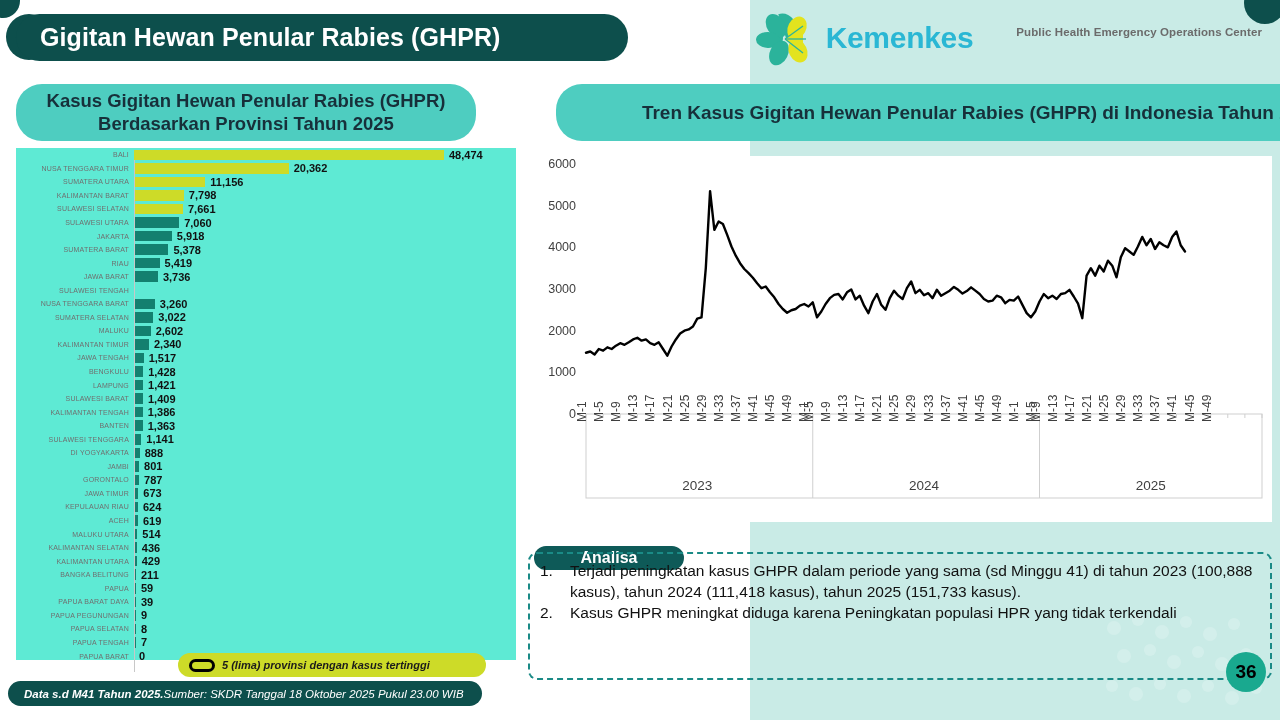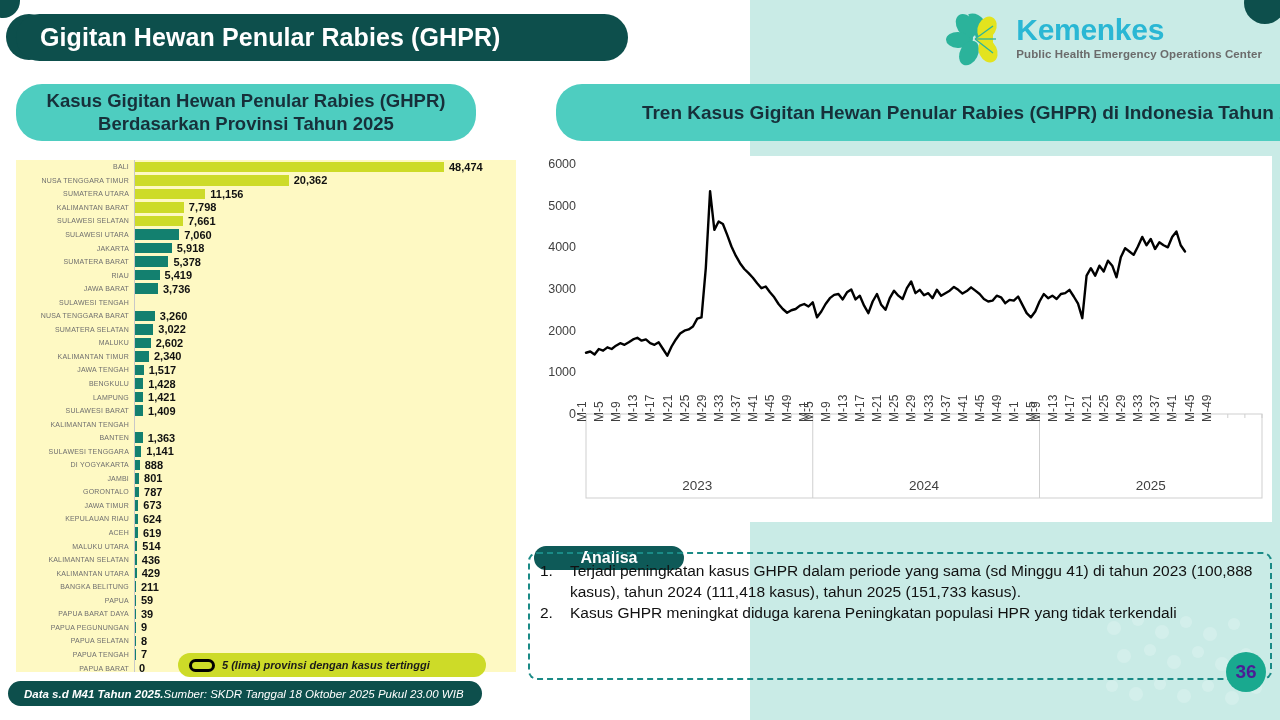--- a/index.html
+++ b/index.html
@@ -30,39 +30,39 @@
     color:#ffffff; font-size:25px; font-weight:bold;
     display:flex; align-items:center; padding-left:24px;
     letter-spacing:.1px;
   }
   
   #logo-wrap {
     position:absolute; right:18px; top:6px; height:64px;
     display:flex; align-items:center; gap:10px;
   }
   #logo-mark { width:60px; height:58px; flex:none; }
-  .logo-text-group { display:flex; flex-direction:column; line-height:1; }
+  .logo-text-group { display:flex; flex-direction:row; line-height:1;gap:43px; }
   #logo-word { font-size:30px; font-weight:bold; color:#2ab7d4; letter-spacing:-.3px; }
   #logo-sub { font-size:11.5px; font-weight:bold; color:#6b6b6b; margin-top:4px; letter-spacing:.1px; }
   
   .pill-title {
     position:absolute; background:#4ecdc0; border-radius:26px;
     color:#17303a; font-weight:bold; text-align:center;
     display:flex; align-items:center; justify-content:center;
     line-height:1.22;
   }
   #left-pill { left:16px; top:84px; width:460px; height:57px; font-size:18.5px; padding:0 14px; }
   #right-pill { left:556px; top:84px; width:900px; max-width:900px; height:57px; font-size:19px; padding:0 16px; }
   #right-pill { width:900px; }
   
   #right-pill { width:900px; left:556px; }
   
   #bar-panel {
-    position:absolute; left:16px; top:160px; width:500px; height:512px;
-    background:#fef9c3;
+    position:absolute; left:16px; top:148px; width:500px; height:512px;
+    background:#5eead4;
   }
   .bar-row { display:flex; align-items:center; height:13.55px; }
   .bar-label {
     width:118px; flex:none; text-align:right; padding-right:5px;
     font-size:7px; color:#6f6f6f; letter-spacing:.2px; white-space:nowrap;
     font-family:"Liberation Sans", sans-serif;
   }
   .bar-track { position:relative; flex:1; height:100%; display:flex; align-items:center; }
   .bar-fill { height:10.5px; }
   .bar-value {
@@ -112,21 +112,21 @@
     display:flex; font-size:15.5px; color:#111; line-height:1.33;
     margin-bottom:1px;
   }
   .li-num { width:30px; flex:none; }
   .li-text { flex:1; }
   
   #page-badge {
     position:absolute; right:14px; bottom:28px; width:40px; height:40px;
     border-radius:50%; background:#19a98f;
     display:flex; align-items:center; justify-content:center;
-    color:#4c1d95; font-size:19px; font-weight:bold;text-align:center;
+    color:#000000; font-size:19px; font-weight:bold;text-align:center;
   }
 </style>
 </head>
 <body>
 
 <div class="corner" id="c-tl-1"></div>
 <div class="corner" id="c-tl-2"></div>
 
 <div id="mint-panel">
   <svg id="mint-deco" viewBox="0 0 180 110">
@@ -307,20 +307,24 @@
     </div>
     <div class="bar-row">
       <div class="bar-label">SULAWESI BARAT</div>
       <div class="bar-track">
         <div class="bar-fill" style="width: 9.01081px; background: rgb(19, 128, 111);"></div>
         <div class="bar-value">1,409</div>
       </div>
     </div>
     <div class="bar-row">
       <div class="bar-label">KALIMANTAN TENGAH</div>
+      <div class="bar-track">
+        <div class="bar-fill" style="width: 8.86372px; background: rgb(19, 128, 111);"></div>
+        <div class="bar-value">1,386</div>
+      </div>
     </div>
     <div class="bar-row">
       <div class="bar-label">BANTEN</div>
       <div class="bar-track">
         <div class="bar-fill" style="width: 8.71663px; background: rgb(19, 128, 111);"></div>
         <div class="bar-value">1,363</div>
       </div>
     </div>
     <div class="bar-row">
       <div class="bar-label">SULAWESI TENGGARA</div>

